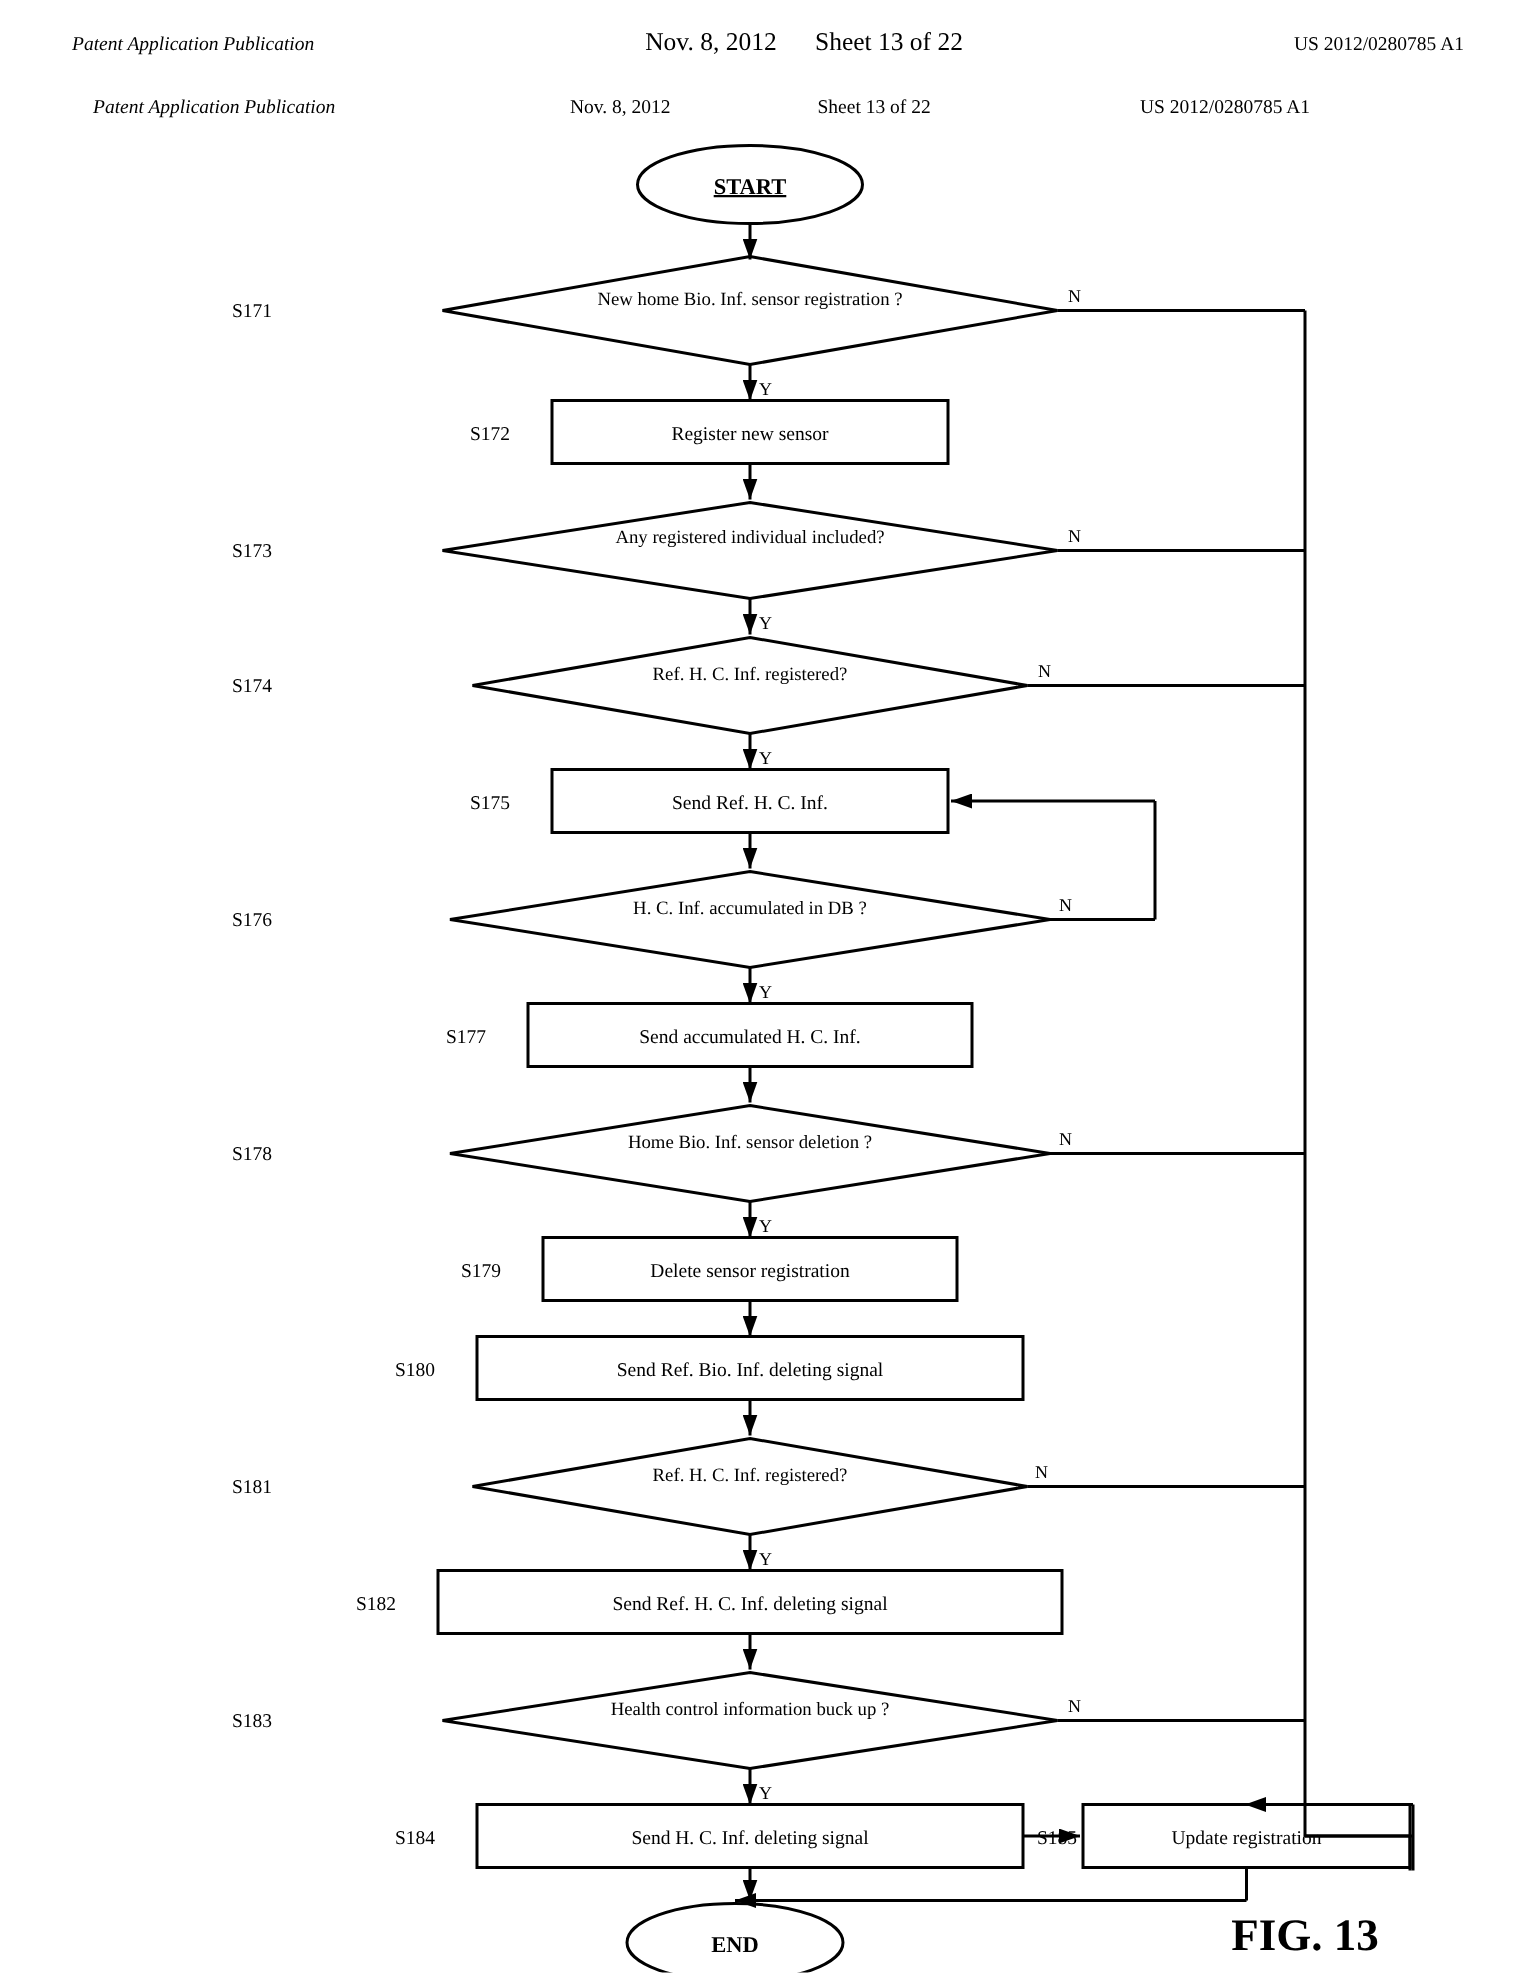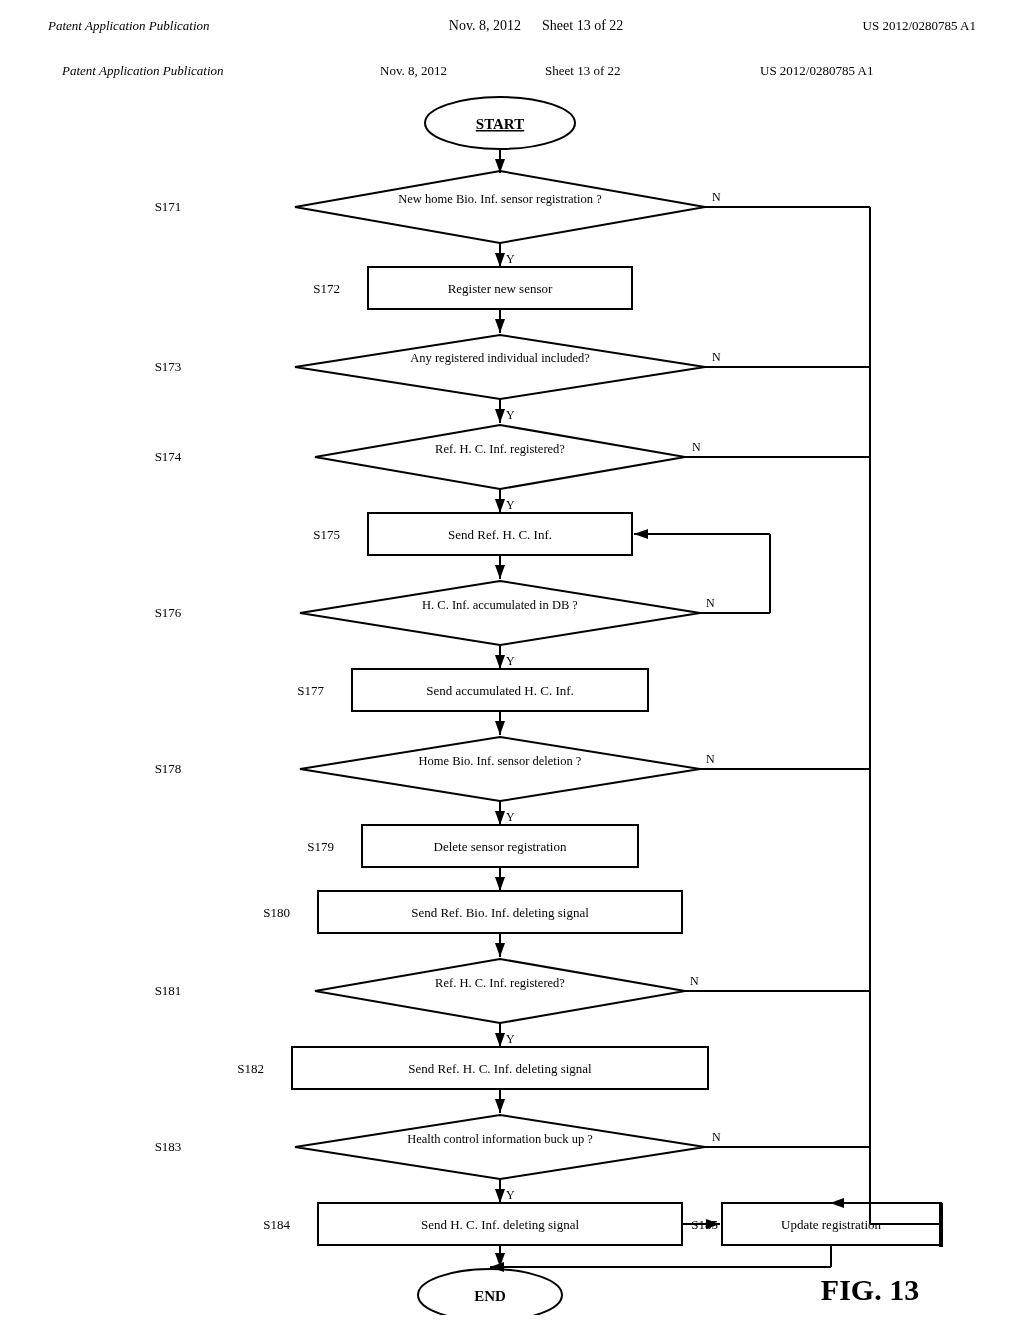--- a/index.html
+++ b/index.html
@@ -15,21 +15,21 @@
     
     .header {
       display: flex;
       justify-content: space-between;
       align-items: baseline;
       padding: 18px 48px 0 48px;
       font-size: 13px;
     }
 
     .header-left { font-style: italic; }
-    .header-center { font-size: 14px; }
+    .header-center { font-size: 17px; }
     .header-right { font-size: 13px; }
 
     svg {
       width: 100%;
       height: 100%;
     }
 
     text {
       font-family: 'Times New Roman', Times, serif;
     }

